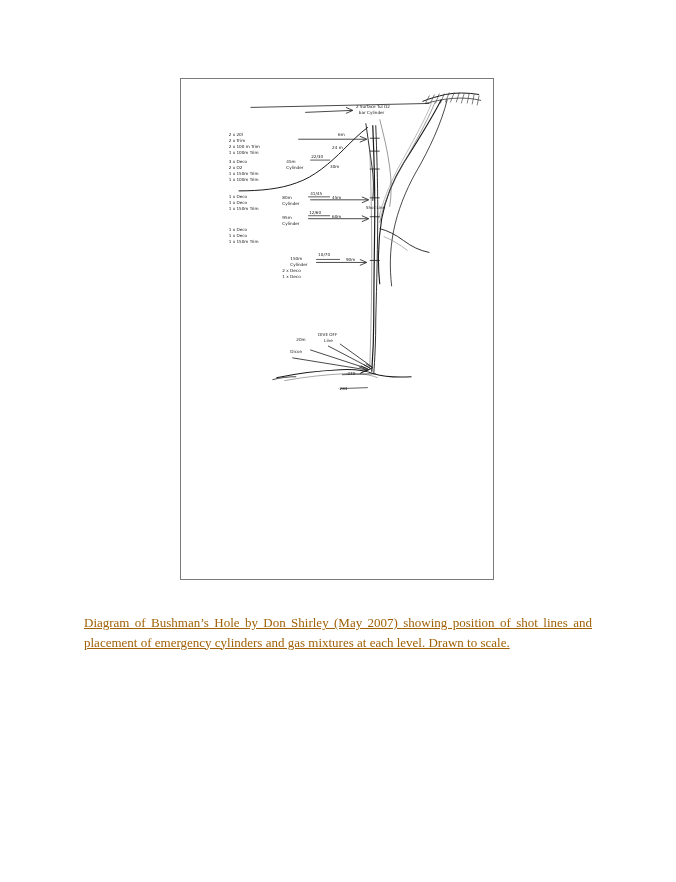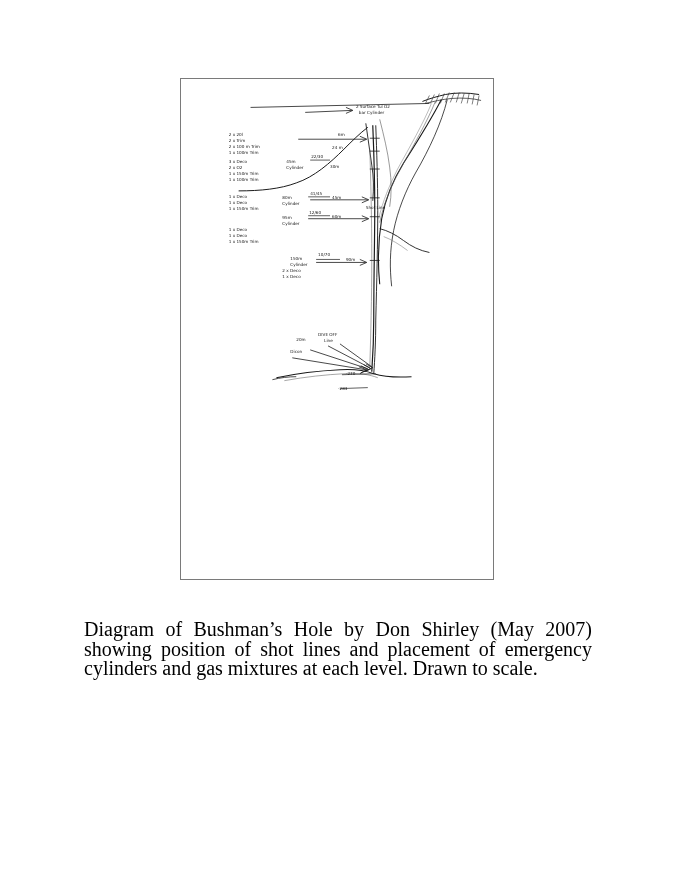--- a/index.html
+++ b/index.html
@@ -35,25 +35,26 @@
   .figure-svg {
     display: block;
     width: 100%;
     height: 100%;
   }
   .caption {
     position: absolute;
     left: 84px;
     top: 600px;
     width: 508px;
-    font-size: 20px;
+    font-size: 13px;
     line-height: 19.5px;
     text-align: justify;
     text-justify: inter-word;
-    color: #000000;
+    color: #a16207;
+    text-decoration: underline;
   }
   
   .hw {
     font-family: "DejaVu Sans", sans-serif;
     fill: #1a1a1a;
   }
 </style>
 </head>
 <body>
 

